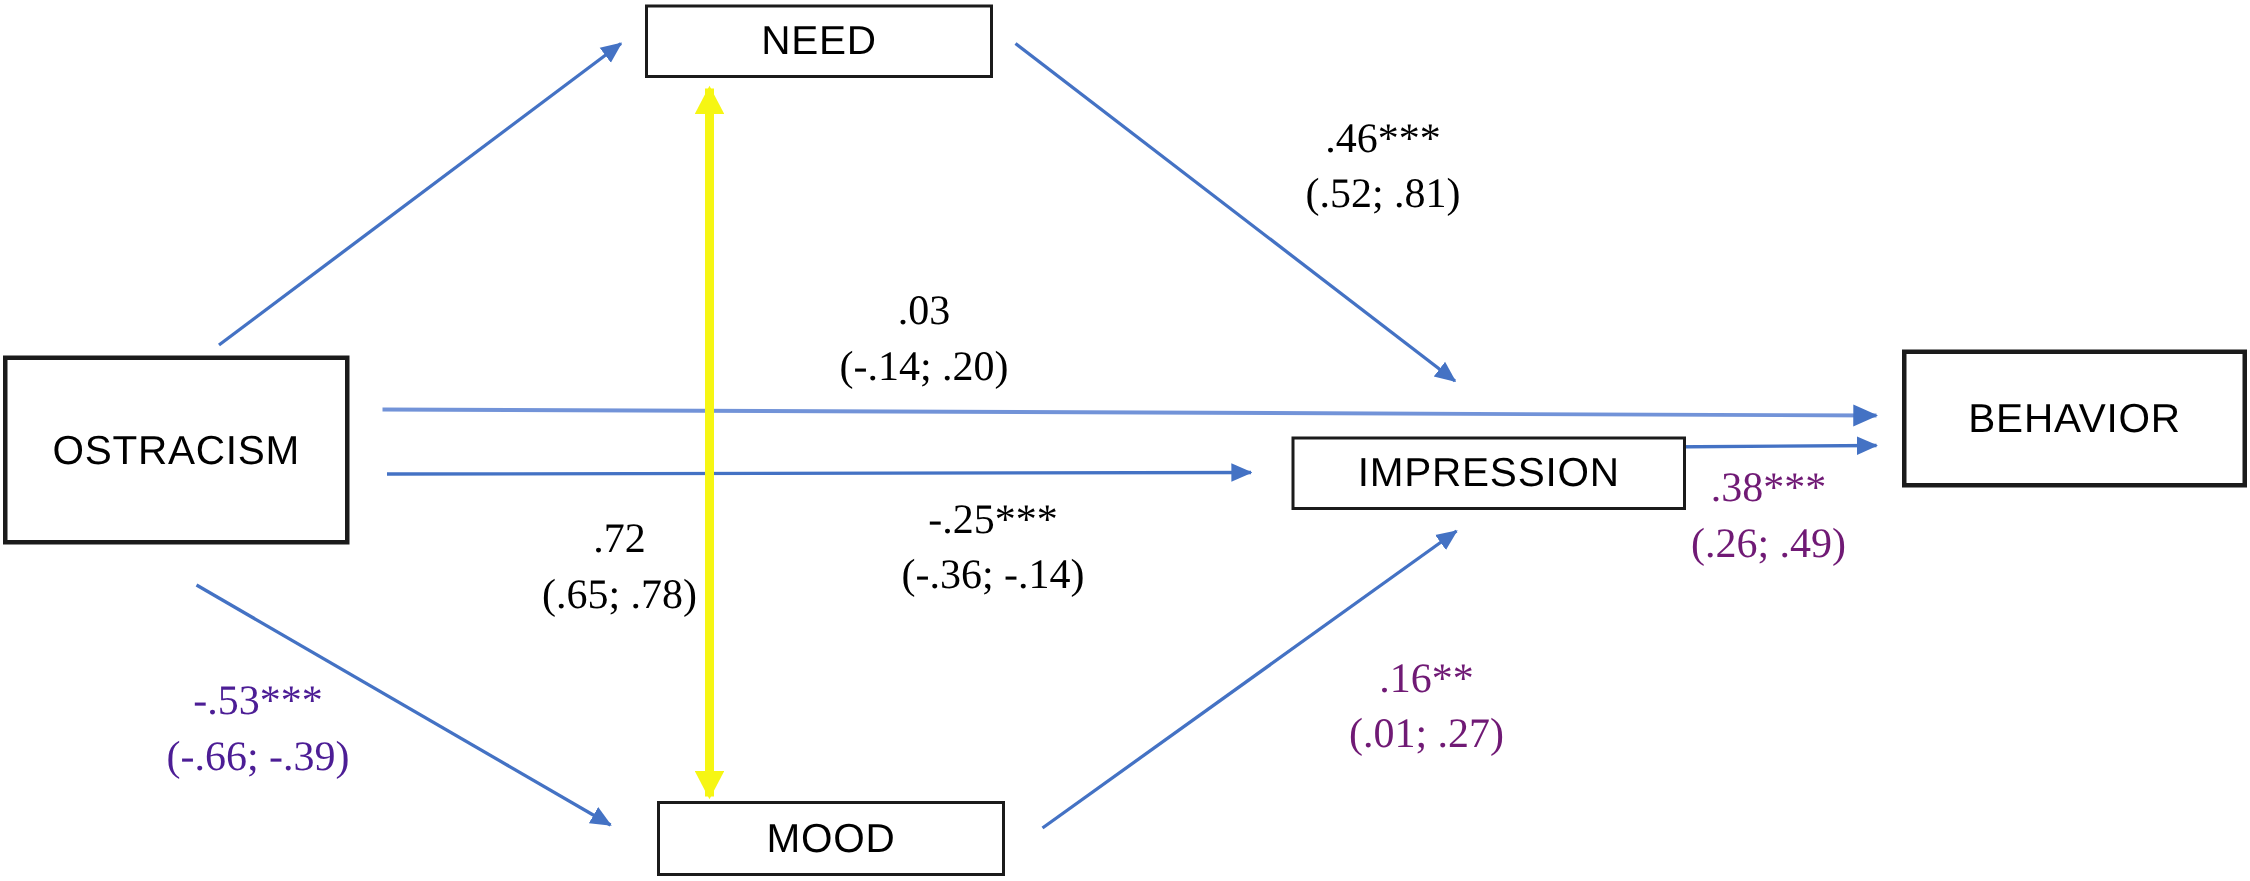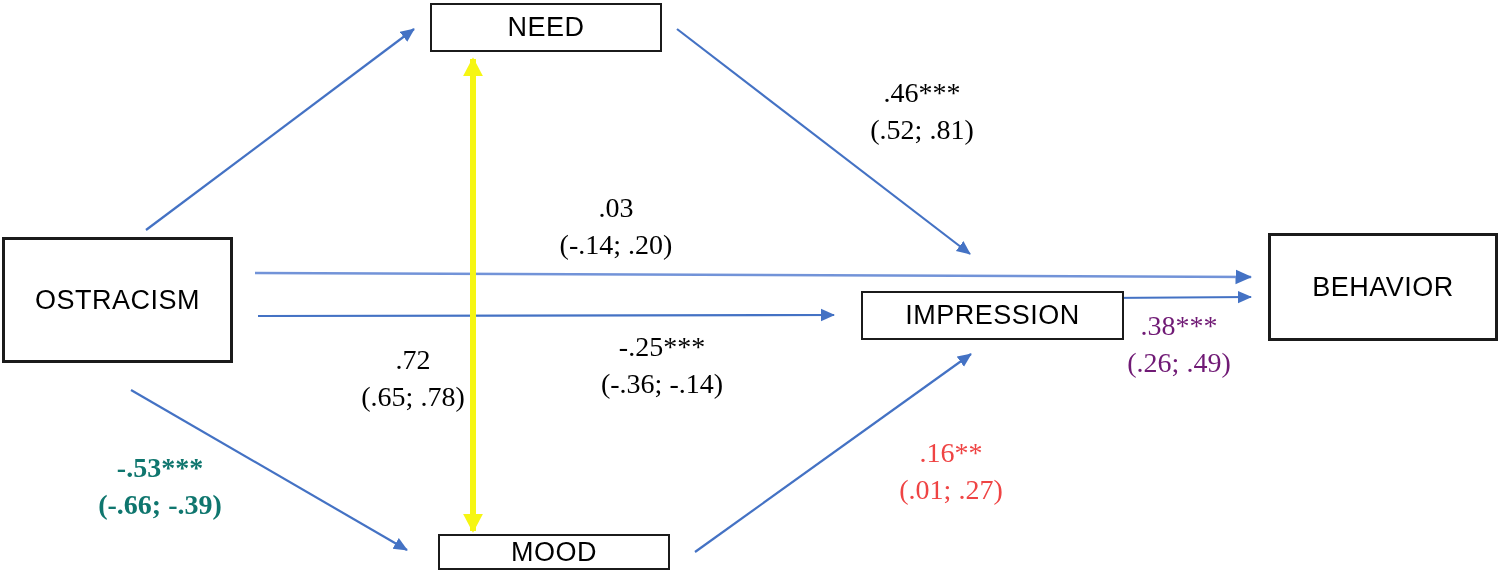--- a/index.html
+++ b/index.html
@@ -72,27 +72,27 @@
         <line x1="473" y1="59" x2="473" y2="531" stroke="#f6f613" stroke-width="6" marker-end="url(#arrow-yellow)" marker-start="url(#arrow-yellow)"></line>
       </g>
   </svg>
   <div id="nodes-layer">
       <div class="node" style="left: 2px; top: 237px; width: 231px; height: 126px; border-width: 3px; border-color: rgb(27, 27, 27); background: rgb(255, 255, 255); align-items: center;">
         <span>OSTRACISM</span>
       </div>
       <div class="node" style="left: 430px; top: 3px; width: 232px; height: 49px; border-width: 2px; border-color: rgb(27, 27, 27); background: rgb(255, 255, 255);">
         <span>NEED</span>
       </div>
-      <div class="node" style="left: 438px; top: 534px; width: 232px; height: 36px; border-width: 2px; border-color: rgb(27, 27, 27); background: rgb(255, 255, 255);">
+      <div class="node" style="left: 438px; top: 534px; width: 232px; height: 50px; border-width: 2px; border-color: rgb(27, 27, 27); background: rgb(255, 255, 255);">
         <span>MOOD</span>
       </div>
       <div class="node" style="left: 861px; top: 291px; width: 263px; height: 49px; border-width: 2px; border-color: rgb(27, 27, 27); background: rgb(255, 255, 255);">
         <span>IMPRESSION</span>
       </div>
-      <div class="node" style="left: 1268px; top: 233px; width: 230px; height: 108px; border-width: 3px; border-color: rgb(27, 27, 27); background: rgb(255, 255, 255);">
+      <div class="node" style="left: 1268px; top: 233px; width: 230px; height: 92px; border-width: 3px; border-color: rgb(27, 27, 27); background: rgb(255, 255, 255);">
         <span>BEHAVIOR</span>
       </div>
     </div>
   <div id="labels-layer">
       <div class="coef-label" style="left: 201px; top: 110px; color: rgb(0, 0, 0);">
       </div>
       <div class="coef-label" style="left: 922px; top: 111px; color: rgb(0, 0, 0);">
         <div>.46***</div>
         <div>(.52; .81)</div>
       </div>
@@ -101,25 +101,25 @@
         <div>(-.14; .20)</div>
       </div>
       <div class="coef-label" style="left: 662px; top: 365px; color: rgb(0, 0, 0);">
         <div>-.25***</div>
         <div>(-.36; -.14)</div>
       </div>
       <div class="coef-label" style="left: 413px; top: 378px; color: rgb(0, 0, 0);">
         <div>.72</div>
         <div>(.65; .78)</div>
       </div>
-      <div class="coef-label" style="left: 160px; top: 486px; color: #0f766e; font-weight: bold;">
+      <div class="coef-label" style="left: 172px; top: 486px; color: #4c1d95;">
         <div>-.53***</div>
         <div>(-.66; -.39)</div>
       </div>
-      <div class="coef-label" style="left: 951px; top: 471px; color: #ef4444;">
+      <div class="coef-label" style="left: 951px; top: 471px; color: #701a75;">
         <div>.16**</div>
         <div>(.01; .27)</div>
       </div>
       <div class="coef-label" style="left: 1179px; top: 344px; color: #701a75;">
         <div>.38***</div>
         <div>(.26; .49)</div>
       </div>
     </div>
 </div>
 

